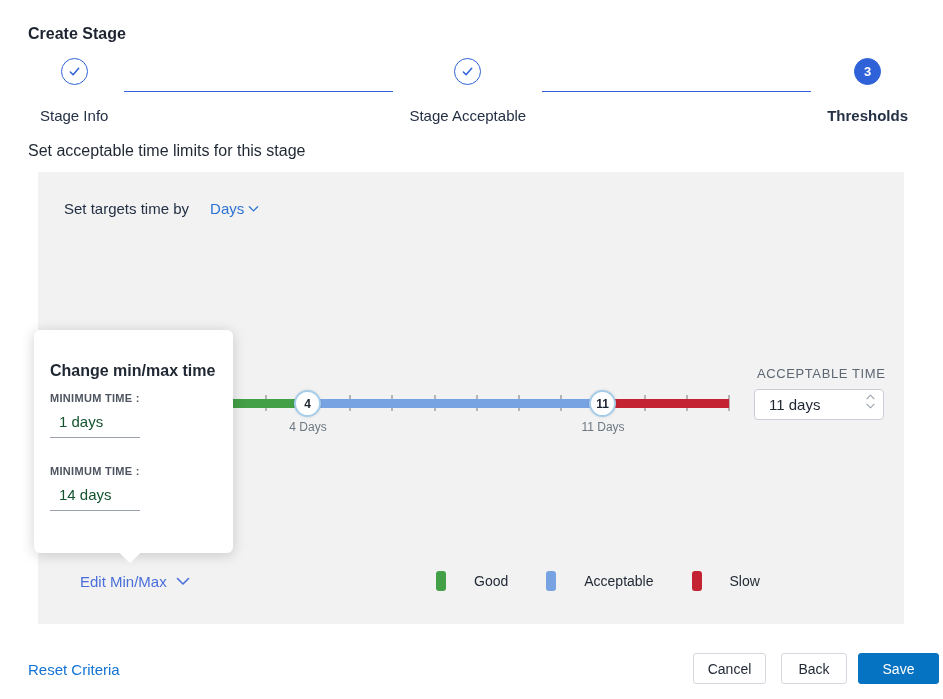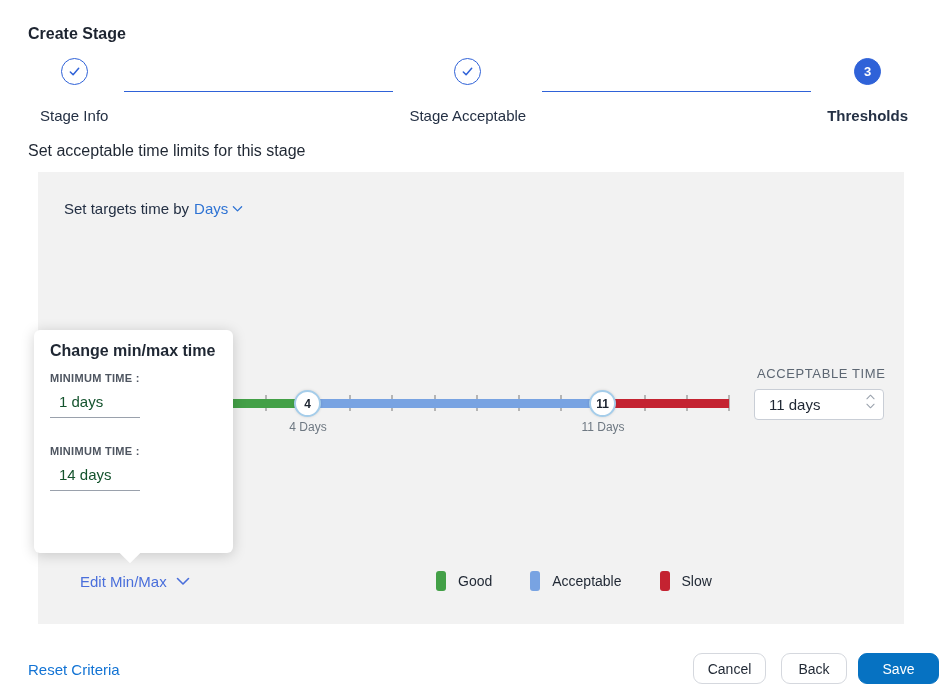--- a/index.html
+++ b/index.html
@@ -38,21 +38,21 @@
     font-size:16px; color:#1f2733;
   }
 
   
   .panel {
     position:absolute; left:38px; top:172px; width:866px; height:452px;
     background:var(--panel-gray);
   }
   .targets-row {
     position:absolute; left:26px; top:28px; font-size:15px; color:#243044;
-    display:flex; align-items:center; gap:5px;
+    display:flex; align-items:center; gap:21px;
   }
   .days-dropdown { color:var(--link-blue); cursor:pointer; display:flex; align-items:center; gap:4px; }
 
   
   .slider-ticks {
     position:absolute; left:143px; top:223px; width:550px; height:16px;
     background:repeating-linear-gradient(to right, var(--tick-gray) 0 2px, transparent 2px 42.1px);
   }
   .slider-track { position:absolute; left:144px; top:227px; width:547px; height:9px; display:flex; }
   .seg-good { width:126px; height:9px; }
@@ -90,30 +90,30 @@
   }
   .spin { position:absolute; right:8px; top:4px; display:flex; flex-direction:column; gap:3px; cursor:pointer; }
 
   
   .edit-minmax {
     position:absolute; left:42px; top:401px;
     font-size:15px; color:var(--edit-blue); cursor:pointer;
     display:flex; align-items:center; gap:9px;
   }
   .legend { position:absolute; left:398px; top:399px; display:flex; align-items:center; gap:38px; }
-  .legend-item { display:flex; align-items:center; gap:12px; }
+  .legend-item { display:flex; align-items:center; gap:28px; }
   .legend-swatch { width:10px; height:20px; border-radius:3px; }
   .legend-label { font-size:14px; color:#1f2733; }
 
   
   .popover {
     position:absolute; left:34px; top:330px; width:199px; height:223px;
     background:#fff; border-radius:6px;
     box-shadow:0 2px 14px rgba(0,0,0,0.18);
-    padding:12px 16px; z-index:5;
+    padding:32px 16px; z-index:5;
   }
   .popover-arrow {
     position:absolute; left:88px; bottom:-7px; width:16px; height:16px;
     background:#fff; transform:rotate(45deg);
   }
   .popover-title { font-size:16px; font-weight:700; color:#1f2733; margin-bottom:12px; }
   .field-label {
     font-size:11px; font-weight:700; color:#4e5560; letter-spacing:0.3px;
   }
   .underline-input {
@@ -122,21 +122,21 @@
     width:90px; padding:7px 0 7px 9px; margin-top:2px;
   }
   .field-gap { height:27px; }
 
   
   .reset-link {
     position:absolute; left:28px; top:661px;
     font-size:15px; color:var(--reset-blue); cursor:pointer;
   }
   .btn {
-    position:absolute; top:653px; height:31px; border-radius:9px;
+    position:absolute; top:653px; height:31px; border-radius:3px;
     font-family:inherit; font-size:14px; cursor:pointer;
     display:flex; align-items:center; justify-content:center;
   }
   .btn-secondary { background:#fff; border:1px solid #d5d8de; color:#1f2733; }
   .btn-cancel { left:693px; width:73px; }
   .btn-back { left:781px; width:66px; }
   .btn-save { left:858px; width:81px; background:var(--save-blue); border:1px solid var(--save-blue); color:#fff; }
 </style>
 </head>
 <body>

